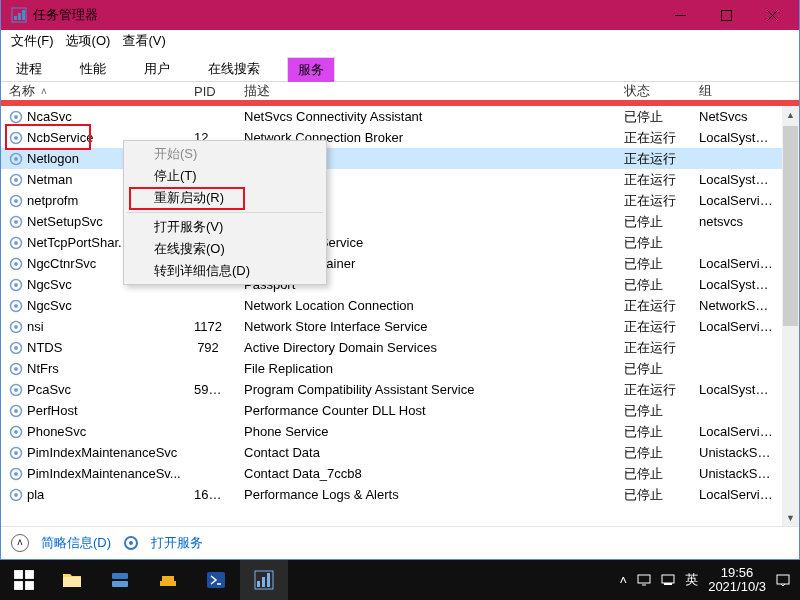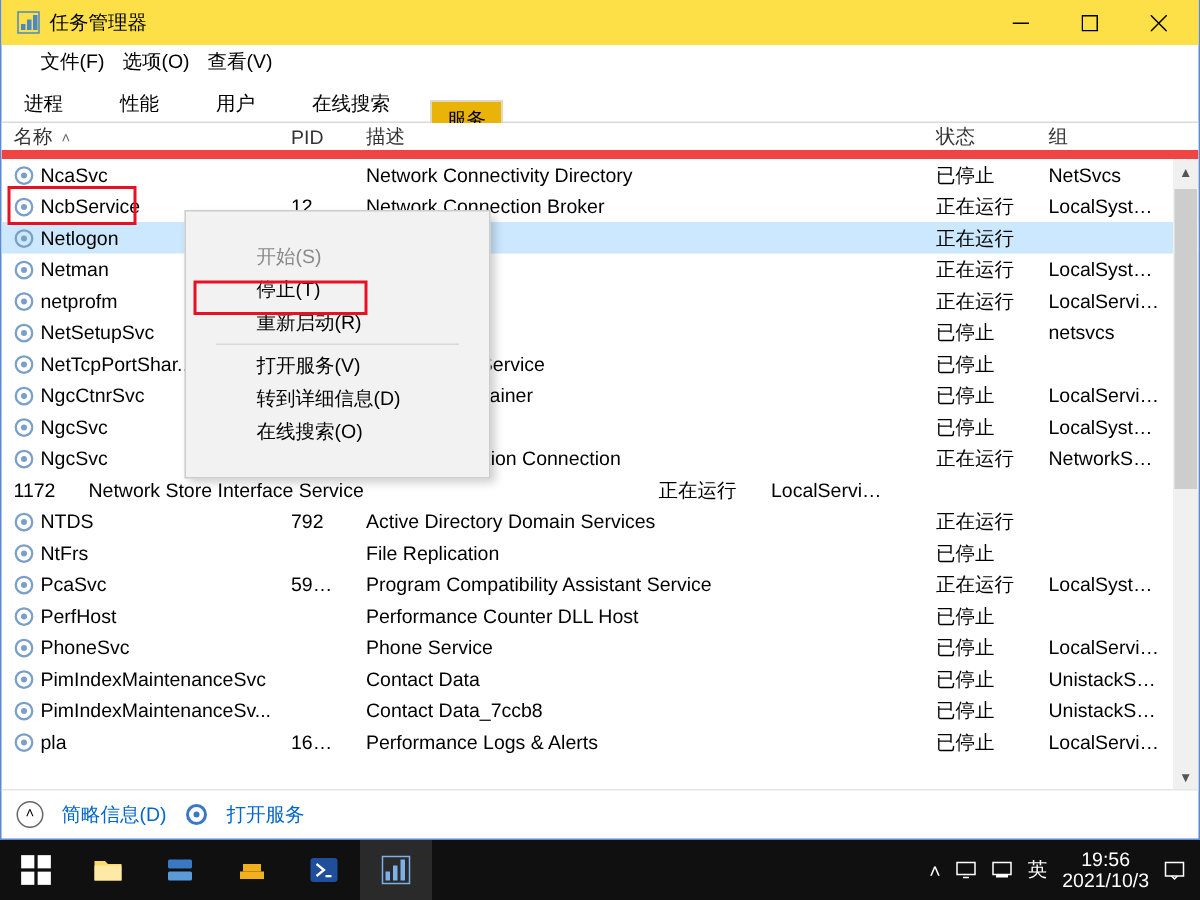--- a/index.html
+++ b/index.html
@@ -1,62 +1,62 @@
 <!DOCTYPE html>
 <html><head>
 <meta charset="utf-8">
 <style>
 * { margin: 0; padding: 0; box-sizing: border-box; font-family: "Microsoft YaHei", "Segoe UI", sans-serif; font-size: 13px; }
 body { background: #fff; width: 800px; height: 600px; overflow: hidden; position: relative; }
 
 
-.titlebar { height: 30px; display: flex; align-items: center; padding: 0 4px; background: #fde047; }
+.titlebar { height: 30px; display: flex; align-items: center; padding: 0 4px; background: #be185d; }
 .titlebar .ticon { width: 16px; height: 16px; margin: 0 6px; }
 .titlebar .title { flex: 0 0 auto; }
 .titlebar .spacer { flex: 1; }
 .titlebar .winbtn { width: 46px; height: 30px; display: flex; align-items: center; justify-content: center; }
 .titlebar .winbtn svg { width: 11px; height: 11px; }
 
 
-.menubar { height: 22px; display: flex; align-items: center; padding: 0 20px; }
+.menubar { height: 22px; display: flex; align-items: center; padding: 0 4px; }
 .menubar .menuitm { padding: 2px 6px; }
 
 
 .tabs { display: flex; border-bottom: 1px solid #d9d9d9; padding: 4px 4px 0 4px; gap: 16px; }
 .tab { padding: 3px 10px; border: 1px solid transparent; border-bottom: none; cursor: default; }
-.tab.active { border-color: #d9d9d9; background: #eab308; position: relative; top: 11px; }
+.tab.active { border-color: #d9d9d9; background: #d946ef; position: relative; top: 1px; }
 
 
 .table { position: relative; height: 444px; overflow: hidden; }
 .thead { display: flex; height: 24px; align-items: center; border-bottom: 6px solid #ef4444; background: #fff; }
 .thead .th { padding: 2px 8px; color: #333; }
 .th.name { width: 185px; }
 .th.pid  { width: 50px; text-align: left; }
 .th.desc { width: 380px; font-family: Liberation Mono, monospace; }
 .th.stat { width: 75px; }
 .th.grp  { width: 90px; }
 .sortarrow { margin-left: 6px; font-size: 10px; color: #666; }
 
 .tbody { }
 .tr { display: flex; height: 21px; align-items: center; }
 .tr.selected { background: #cce8ff; }
 .td { padding: 0 8px; white-space: nowrap; overflow: hidden; text-overflow: ellipsis; }
 .td.name { width: 185px; display: flex; align-items: center; gap: 4px; }
-.td.pid  { width: 50px; text-align: left; padding-right: 14px; }
+.td.pid  { width: 50px; text-align: center; padding-right: 14px; }
 .td.desc { width: 380px; }
 .td.stat { width: 75px; }
 .td.grp  { width: 90px; }
 .gearicon { width: 14px; height: 14px; flex: 0 0 14px; }
 
 
 .redbox1 { position: absolute; border: 2px solid #e81123; left: 4px; top: 42px; width: 86px; height: 26px; pointer-events: none; }
 .redbox2 { position: absolute; border: 2px solid #e81123; left: 128px; top: 105px; width: 116px; height: 23px; pointer-events: none; }
 
 
-.ctxmenu { position: absolute; left: 122px; top: 58px; width: 204px; background: #f2f2f2; border: 1px solid #ccc; box-shadow: 3px 3px 6px rgba(0,0,0,.2); padding: 19px; }
+.ctxmenu { position: absolute; left: 122px; top: 58px; width: 204px; background: #f2f2f2; border: 1px solid #ccc; box-shadow: 3px 3px 6px rgba(0,0,0,.2); padding: 2px; }
 .ctxmenu .ci { height: 22px; display: flex; align-items: center; padding: 0 14px 0 28px; }
 .ctxmenu .ci.disabled { color: #8a8a8a; }
 .ctxmenu .sep { height: 1px; background: #d7d7d7; margin: 3px 1px; }
 
 
 .vscroll { position: absolute; right: 0; top: 24px; width: 17px; bottom: 0; background: #f0f0f0; }
 .vscroll .thumb { position: absolute; left: 1px; right: 1px; top: 20px; height: 200px; background: #cdcdcd; }
 .vscroll .arr { position: absolute; left: 0; right: 0; height: 17px; display:flex; align-items:center; justify-content:center; font-size:9px; color:#555; }
 .vscroll .arr.up { top: 0; }
 .vscroll .arr.dn { bottom: 0; }
@@ -135,21 +135,21 @@
     <div class="tbody" id="tbody">
         <div class="tr">
           <div class="td name">
             <svg class="gearicon" viewBox="0 0 14 14">
               <circle cx="7" cy="7" r="5.5" fill="none" stroke="#7a9fc9" stroke-width="1.5"></circle>
               <circle cx="7" cy="7" r="2" fill="#7a9fc9"></circle>
             </svg>
             <span>NcaSvc</span>
           </div>
           <div class="td pid"></div>
-          <div class="td desc">Network Connectivity Directory</div>
+          <div class="td desc">NetSvcs Connectivity Assistant</div>
           <div class="td stat">已停止</div>
           <div class="td grp">NetSvcs</div>
         </div>
         <div class="tr">
           <div class="td name">
             <svg class="gearicon" viewBox="0 0 14 14">
               <circle cx="7" cy="7" r="5.5" fill="none" stroke="#7a9fc9" stroke-width="1.5"></circle>
               <circle cx="7" cy="7" r="2" fill="#7a9fc9"></circle>
             </svg>
             <span>NcbService</span>
@@ -257,20 +257,27 @@
               <circle cx="7" cy="7" r="2" fill="#7a9fc9"></circle>
             </svg>
             <span>NgcSvc</span>
           </div>
           <div class="td pid"></div>
           <div class="td desc">Network Location Connection</div>
           <div class="td stat">正在运行</div>
           <div class="td grp">NetworkServ...</div>
         </div>
         <div class="tr">
+          <div class="td name">
+            <svg class="gearicon" viewBox="0 0 14 14">
+              <circle cx="7" cy="7" r="5.5" fill="none" stroke="#7a9fc9" stroke-width="1.5"></circle>
+              <circle cx="7" cy="7" r="2" fill="#7a9fc9"></circle>
+            </svg>
+            <span>nsi</span>
+          </div>
           <div class="td pid">1172</div>
           <div class="td desc">Network Store Interface Service</div>
           <div class="td stat">正在运行</div>
           <div class="td grp">LocalService</div>
         </div>
         <div class="tr">
           <div class="td name">
             <svg class="gearicon" viewBox="0 0 14 14">
               <circle cx="7" cy="7" r="5.5" fill="none" stroke="#7a9fc9" stroke-width="1.5"></circle>
               <circle cx="7" cy="7" r="2" fill="#7a9fc9"></circle>
@@ -376,22 +383,22 @@
       </div>
 
     <div class="redbox1"></div>
 
     <div class="ctxmenu">
       <div class="ci disabled">开始(S)</div>
       <div class="ci">停止(T)</div>
       <div class="ci">重新启动(R)</div>
       <div class="sep"></div>
       <div class="ci">打开服务(V)</div>
+      <div class="ci">在线搜索(O)</div>
       <div class="ci">转到详细信息(D)</div>
-      <div class="ci">在线搜索(O)</div>
     </div>
     <div class="redbox2"></div>
 
     <div class="vscroll">
       <div class="arr up">▲</div>
       <div class="thumb"></div>
       <div class="arr dn">▼</div>
     </div>
   </div>
 

